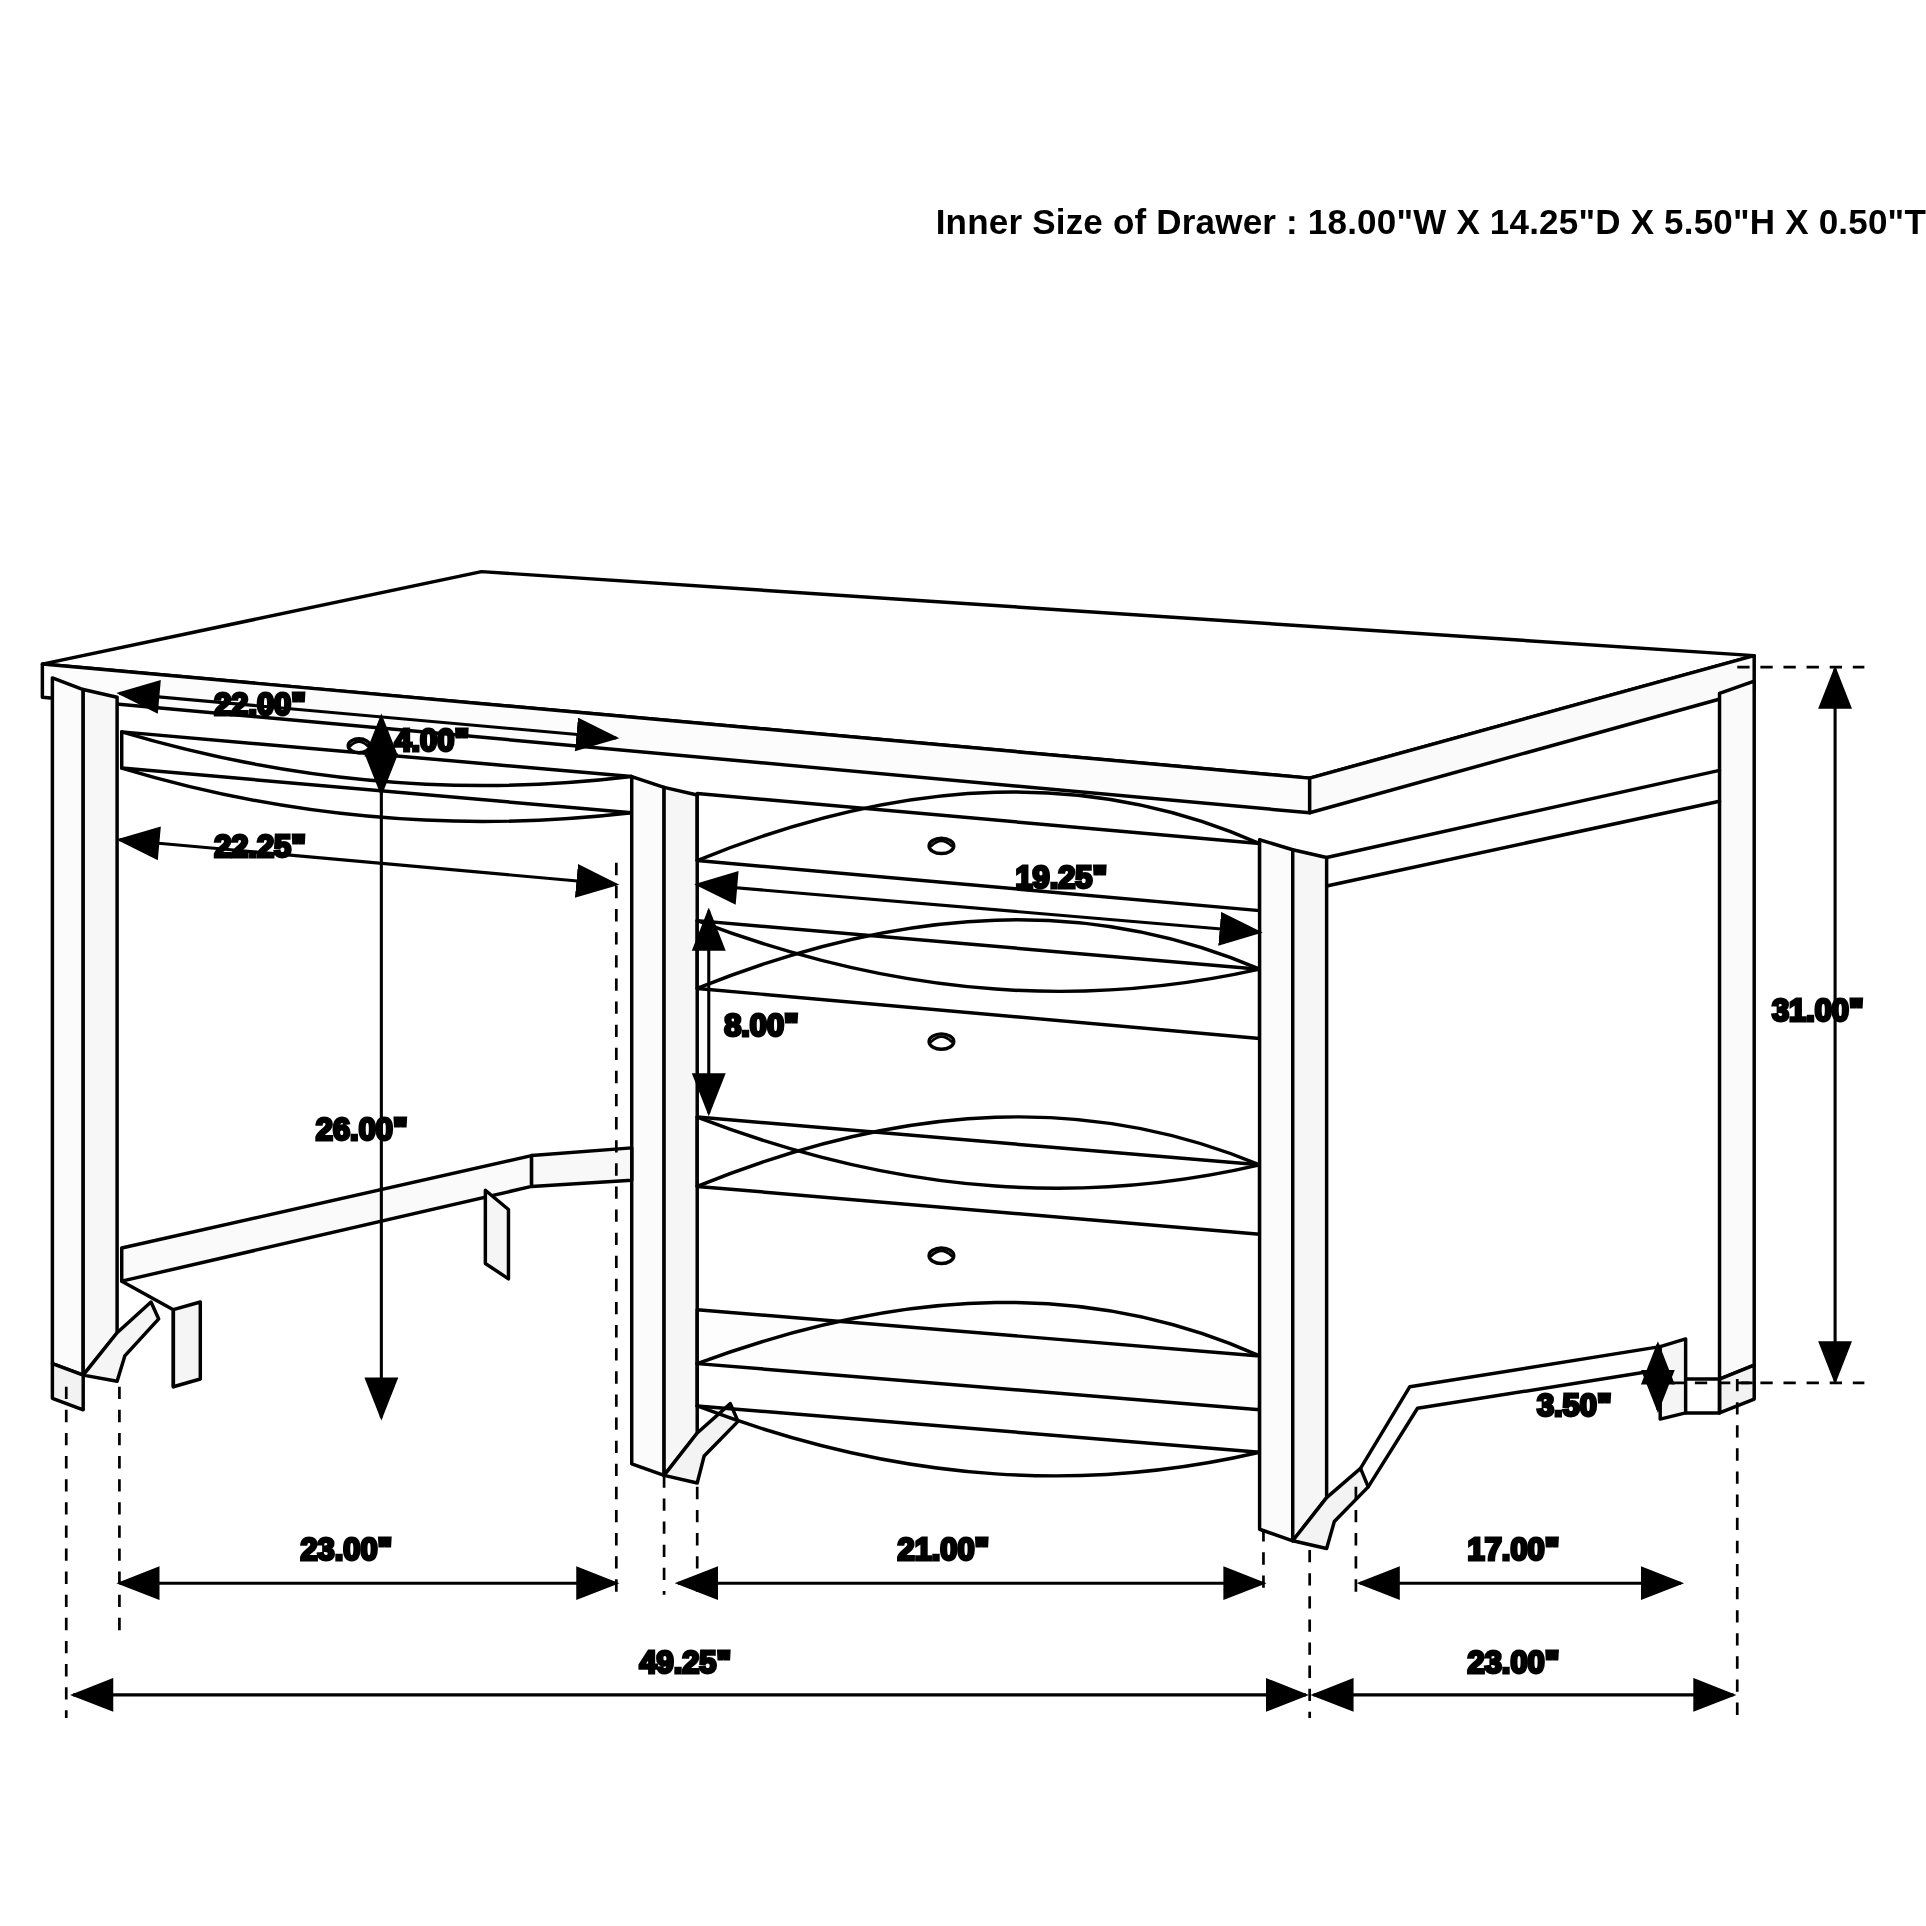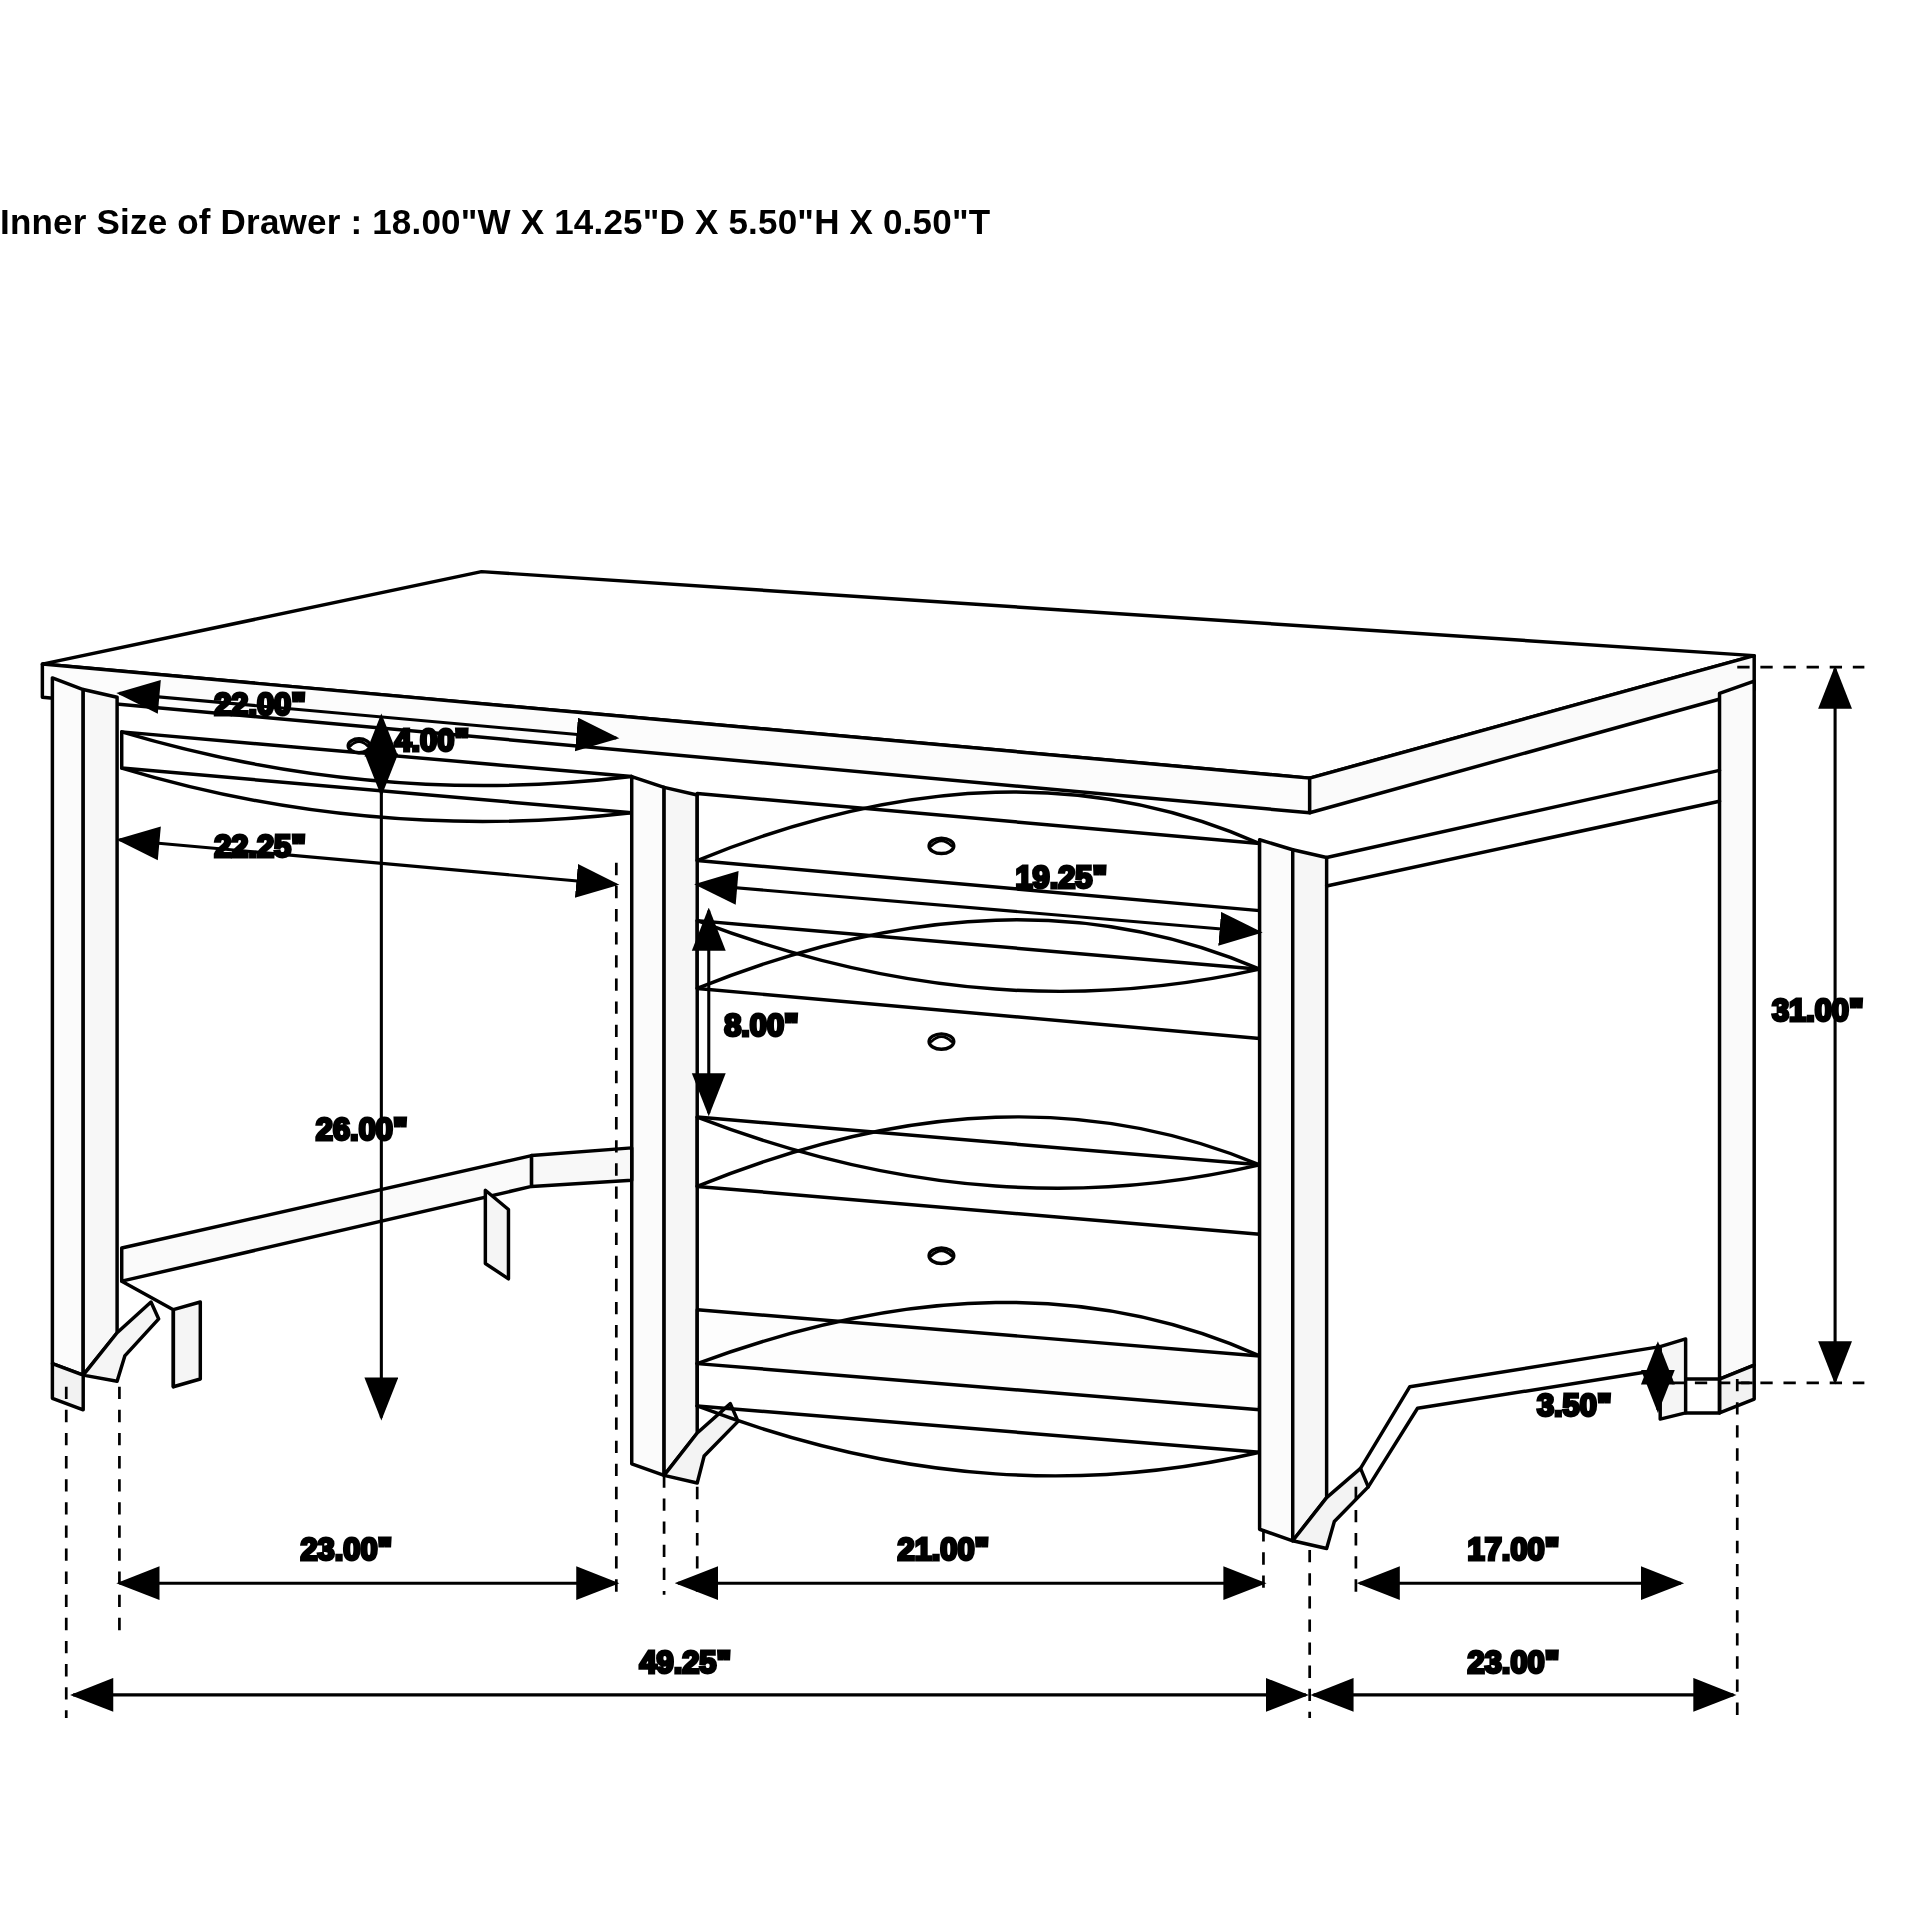--- a/index.html
+++ b/index.html
@@ -19,21 +19,21 @@
     position: absolute;
     left: 0; top: 0;
     width: 1926px;
     height: 1926px;
   }
   #title {
     position: absolute;
     left: 0;
     top: 202px;
     width: 1926px;
-    text-align: left;
+    text-align: right;
     font-size: 35px;
     font-weight: bold;
     letter-spacing: 0.2px;
     white-space: nowrap;
   }
   svg#drawing {
     position: absolute;
     left: 0; top: 0;
     width: 1926px;
     height: 1926px;

